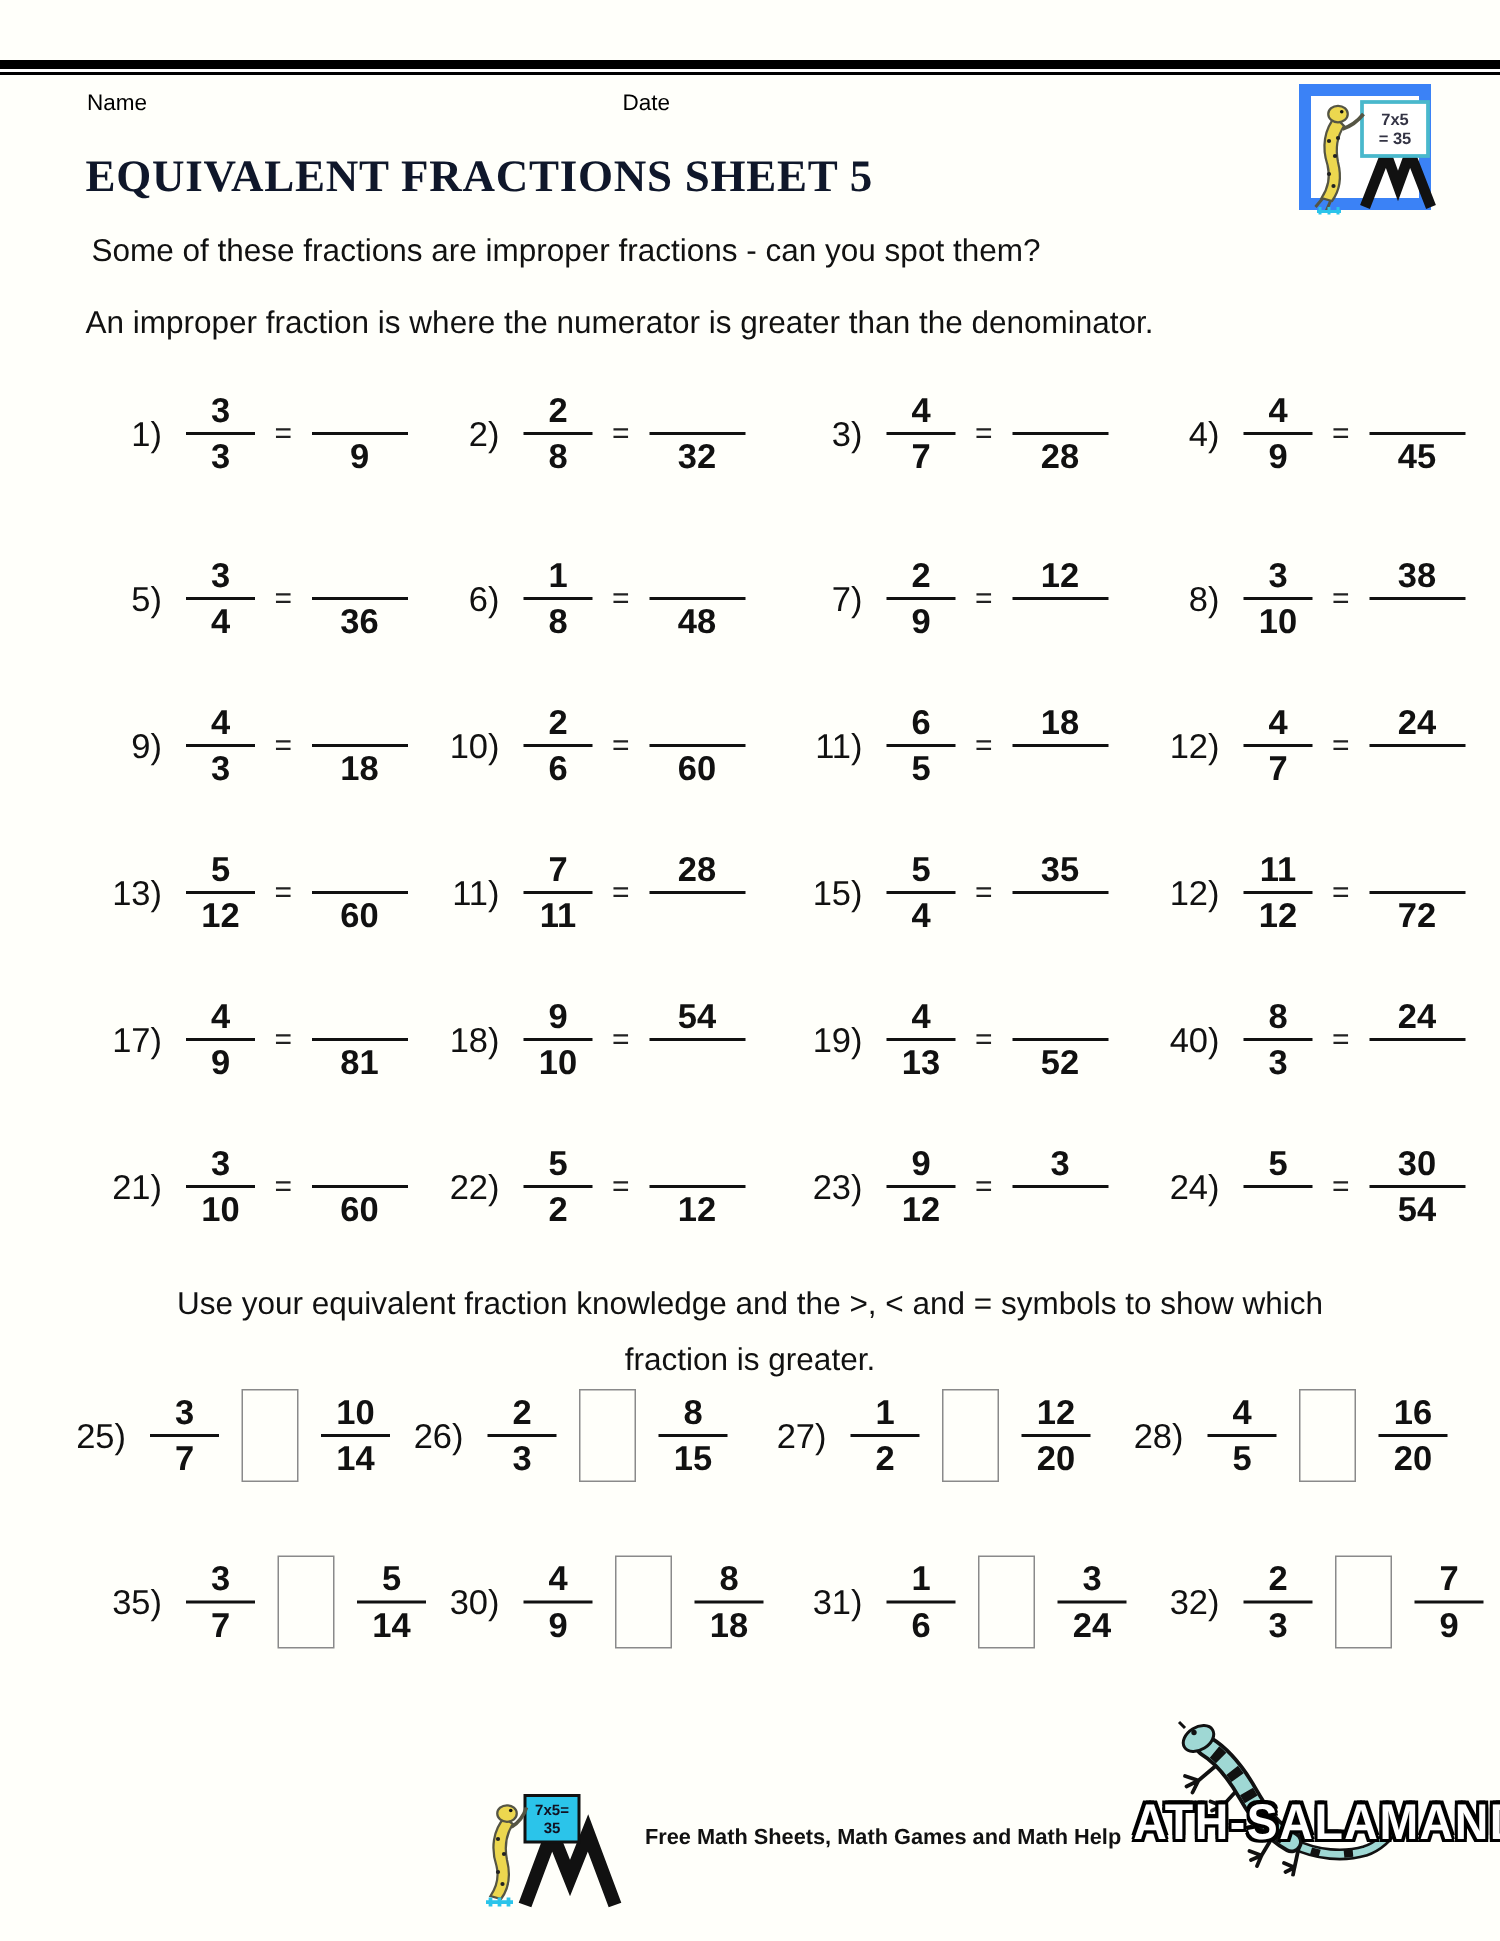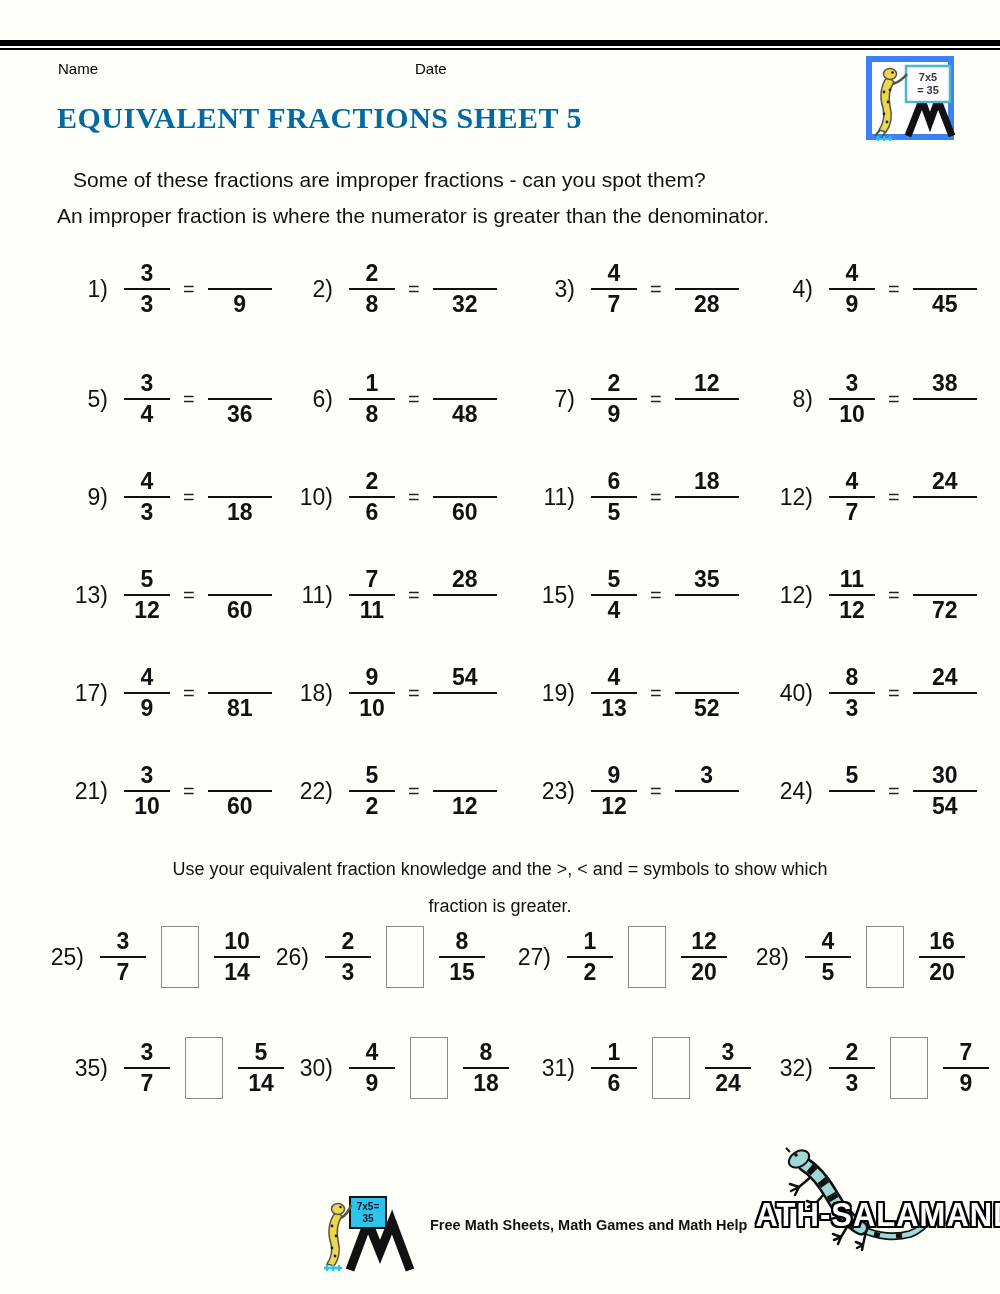--- a/index.html
+++ b/index.html
@@ -3,42 +3,42 @@
 <meta charset="utf-8">
 <style>
   html,body{margin:0;padding:0;background:#fffffa;}
   .page{position:relative;width:1000px;height:1294px;background:#fffffa;overflow:hidden;
         font-family:"Liberation Sans",sans-serif;color:#111;}
   .top-bar{position:absolute;top:40px;left:0;width:100%;height:10px;
            background:linear-gradient(to bottom,#000 0 6px,#fff 6px 8px,#000 8px 10px);}
   .hdr-label{position:absolute;top:60px;font-size:15px;color:#000000;}
   .hdr-name{left:58px;} .hdr-date{left:415px;}
   .logo-box{position:absolute;top:56px;left:866px;width:88px;height:84px;background:#fff;
-            border:6px solid #3b82f6;box-sizing:border-box;text-decoration:underline;}
+            border:8px solid #3b82f6;box-sizing:border-box;text-decoration:underline;}
   .page-title{position:absolute;top:101px;left:57px;margin:0;
               font-family:"Liberation Serif",serif;font-weight:bold;font-size:30px;
-              letter-spacing:.5px;color:#0369a1;}
-  .subtitle{position:absolute;top:152px;left:57px;margin:16px;font-size:21px;}
+              letter-spacing:.5px;color:#0f172a;}
+  .subtitle{position:absolute;top:152px;left:57px;margin:4px;font-size:21px;}
   .note{position:absolute;top:204px;left:57px;margin:0;font-size:21px;text-align:right;}
   .grid{position:absolute;left:0;right:0;}
   #equiv-grid{top:240px;}
   .eq-row{display:flex;align-items:center;height:98px;padding-left:60px;}
   .eq-row:first-child{margin-bottom:12px;}
   .prob{display:flex;align-items:center;}
   .prob:nth-child(1){width:225px;} .prob:nth-child(2){width:242px;}
   .prob:nth-child(3){width:238px;} .prob:nth-child(4){flex:1;}
   .pnum{width:48px;text-align:right;font-size:23px;padding-right:12px;flex:none;}
   .frac{display:inline-flex;flex-direction:column;align-items:center;margin:0 4px;}
   .fr-t,.fr-b{display:block;min-width:38px;min-height:29px;line-height:29px;
               text-align:center;font-weight:bold;font-size:23px;padding:0 4px;}
   .fr-t{border-bottom:2.5px solid #111;}
   .ans .fr-t{min-width:56px;}
   .eq{font-size:20px;margin:0 9px;color:#222;}
   .instruction{position:absolute;top:851px;left:0;width:100%;margin:0;text-align:center;
-               font-size:18px;line-height:37px;}
+               font-size:21px;line-height:37px;}
   #compare-grid{top:907px;}
   .cmp-row{height:100px;}
   .cmp-row:first-child{margin-bottom:11px;padding-left:36px;}
   .cbox{width:38px;height:62px;border:1.5px solid #8a8a8a;box-sizing:border-box;
         margin:0 11px;flex:none;background:#fffffa;}
   .footer-logo{position:absolute;top:1196px;left:322px;display:flex;align-items:flex-start;}
   .footer-text{display:flex;flex-direction:row;align-items:flex-end;margin-left:2px;}
   .tagline{font-size:14.5px;font-weight:bold;white-space:nowrap;padding:0 8px;}
   .tag-rule{width:100%;height:3px;background:#111;margin-top:3px;}
   .brand{font-size:31px;font-weight:bold;letter-spacing:1px;white-space:nowrap;

